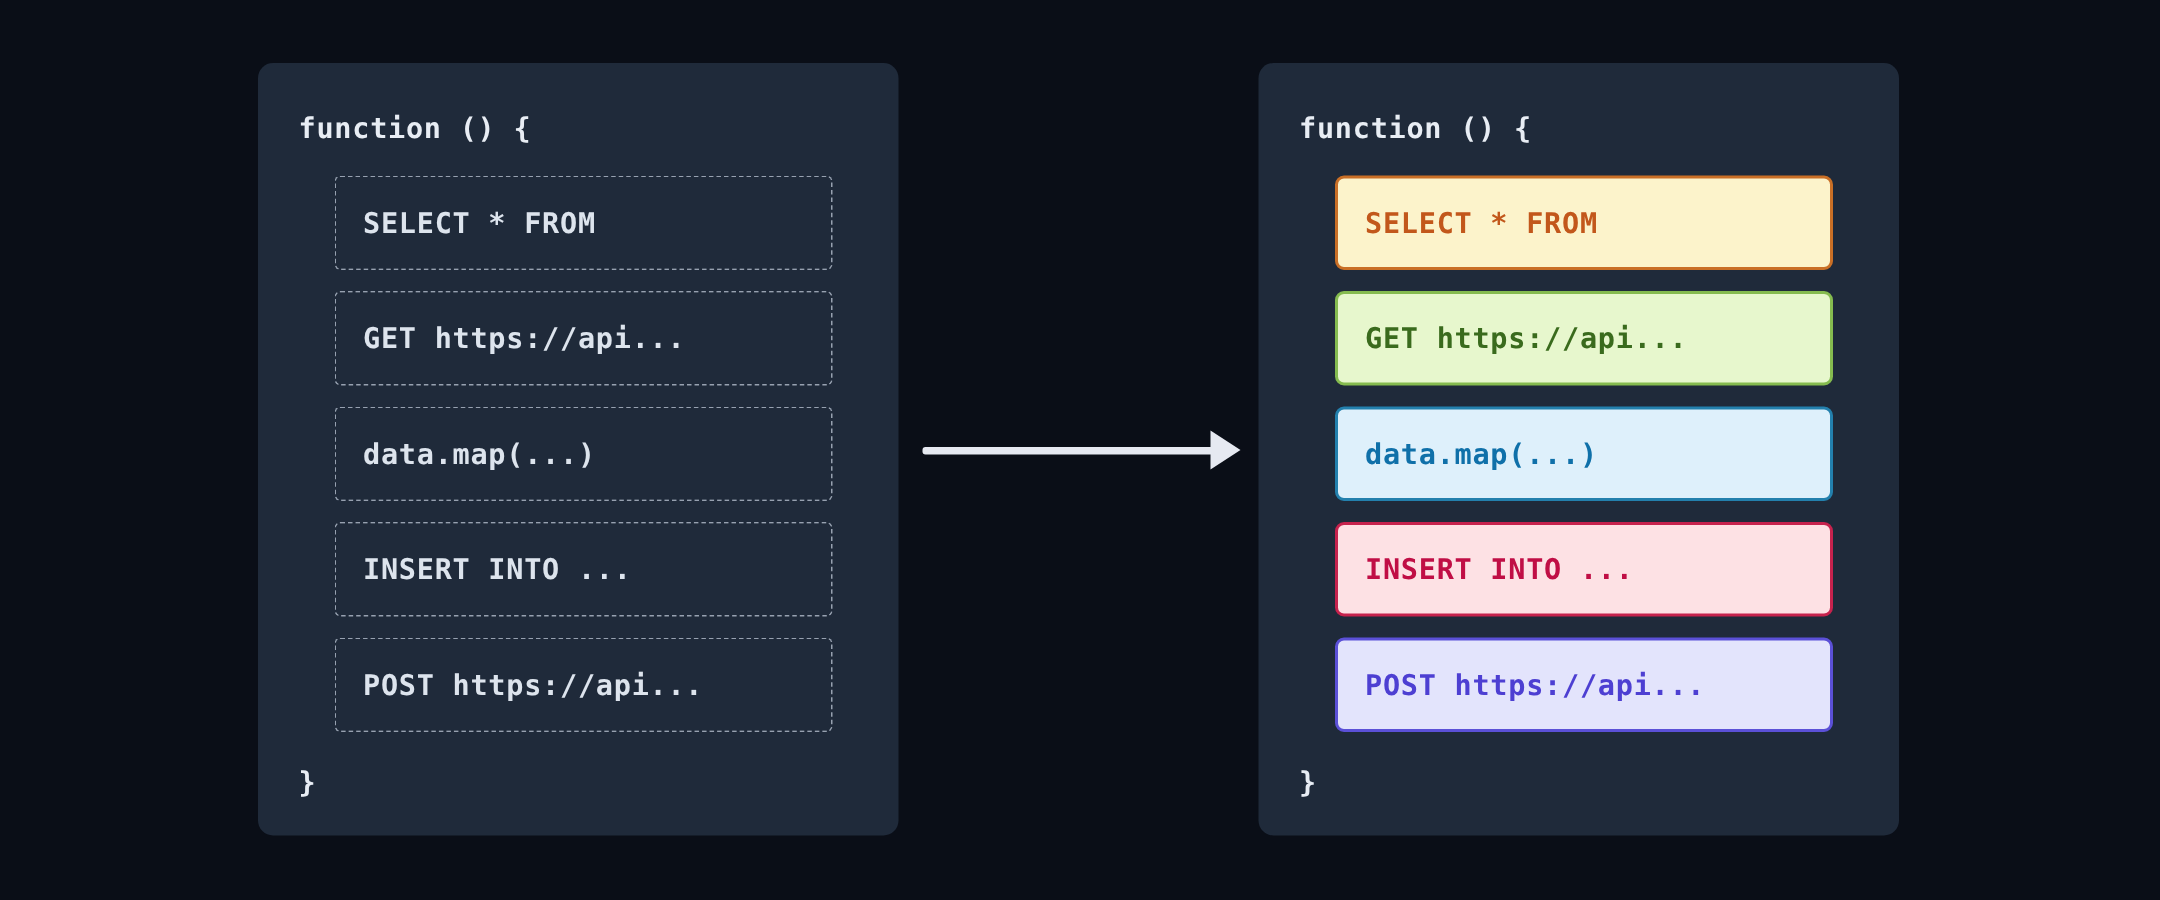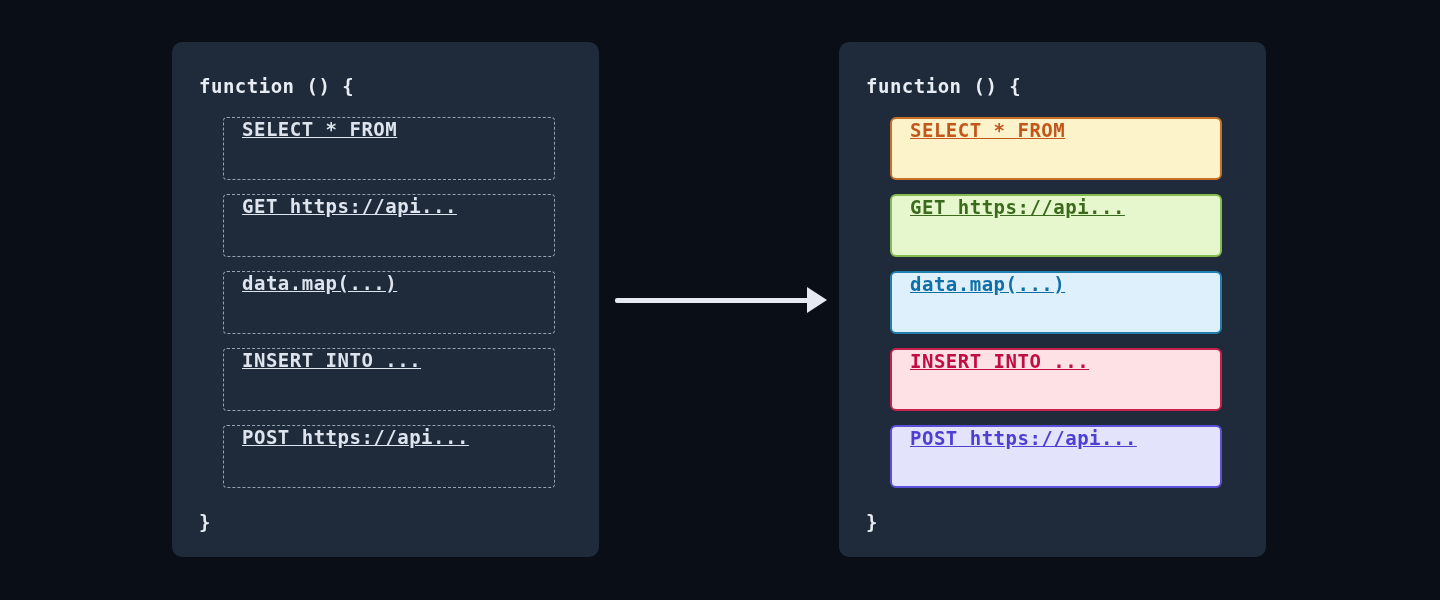--- a/index.html
+++ b/index.html
@@ -37,26 +37,25 @@
     position: absolute;
     left: 51px;
     top: 75px;
     width: 332px;
   }
   .slot, .cbox {
     width: 100%;
     height: 63px;
     margin-bottom: 14px;
     display: flex;
-    align-items: flex-start;
+    align-items: center;
     padding-left: 18px;
     font-size: 19px;
     letter-spacing: 0.5px;
     white-space: pre;
-    text-decoration: underline;
   }
   .slot {
     border: 1.5px dashed;
     border-radius: 4px;
     background: transparent;
   }
   .cbox {
     border: 2px solid;
     border-radius: 6px;
   }

